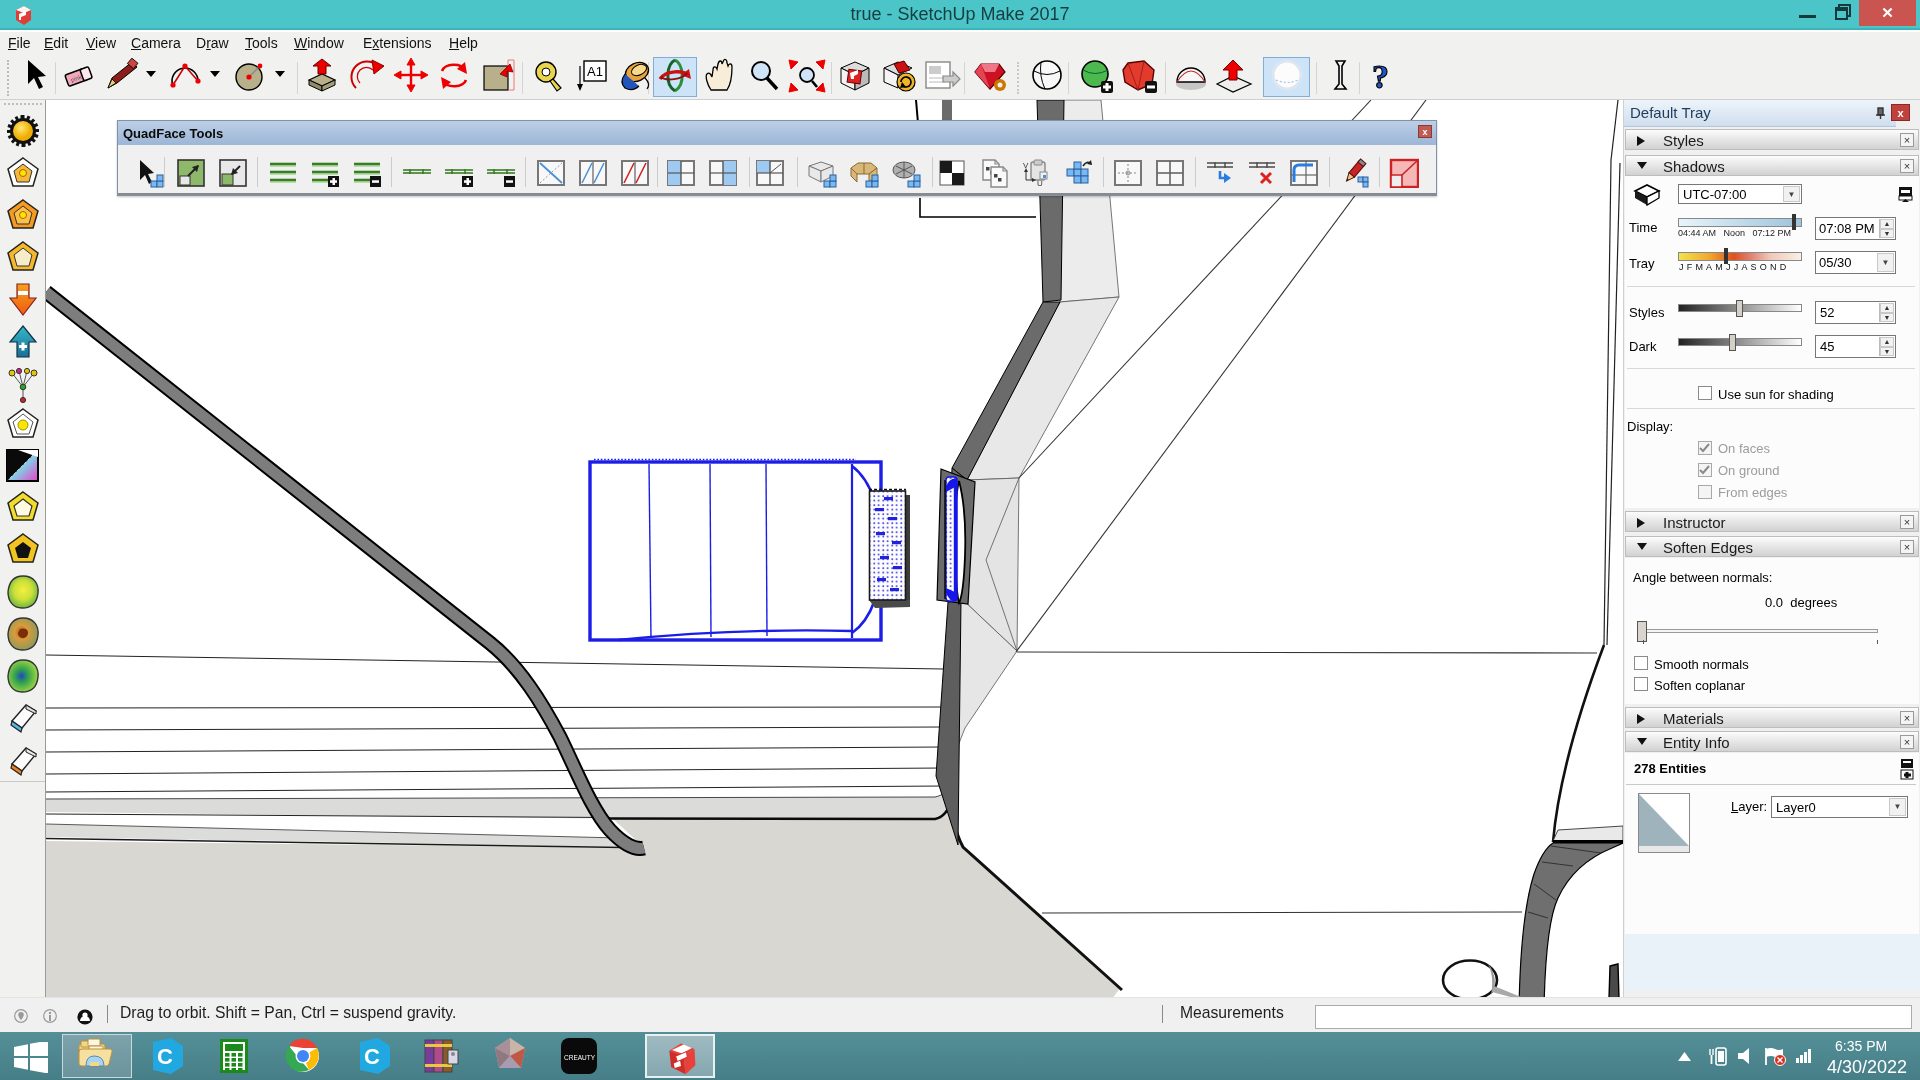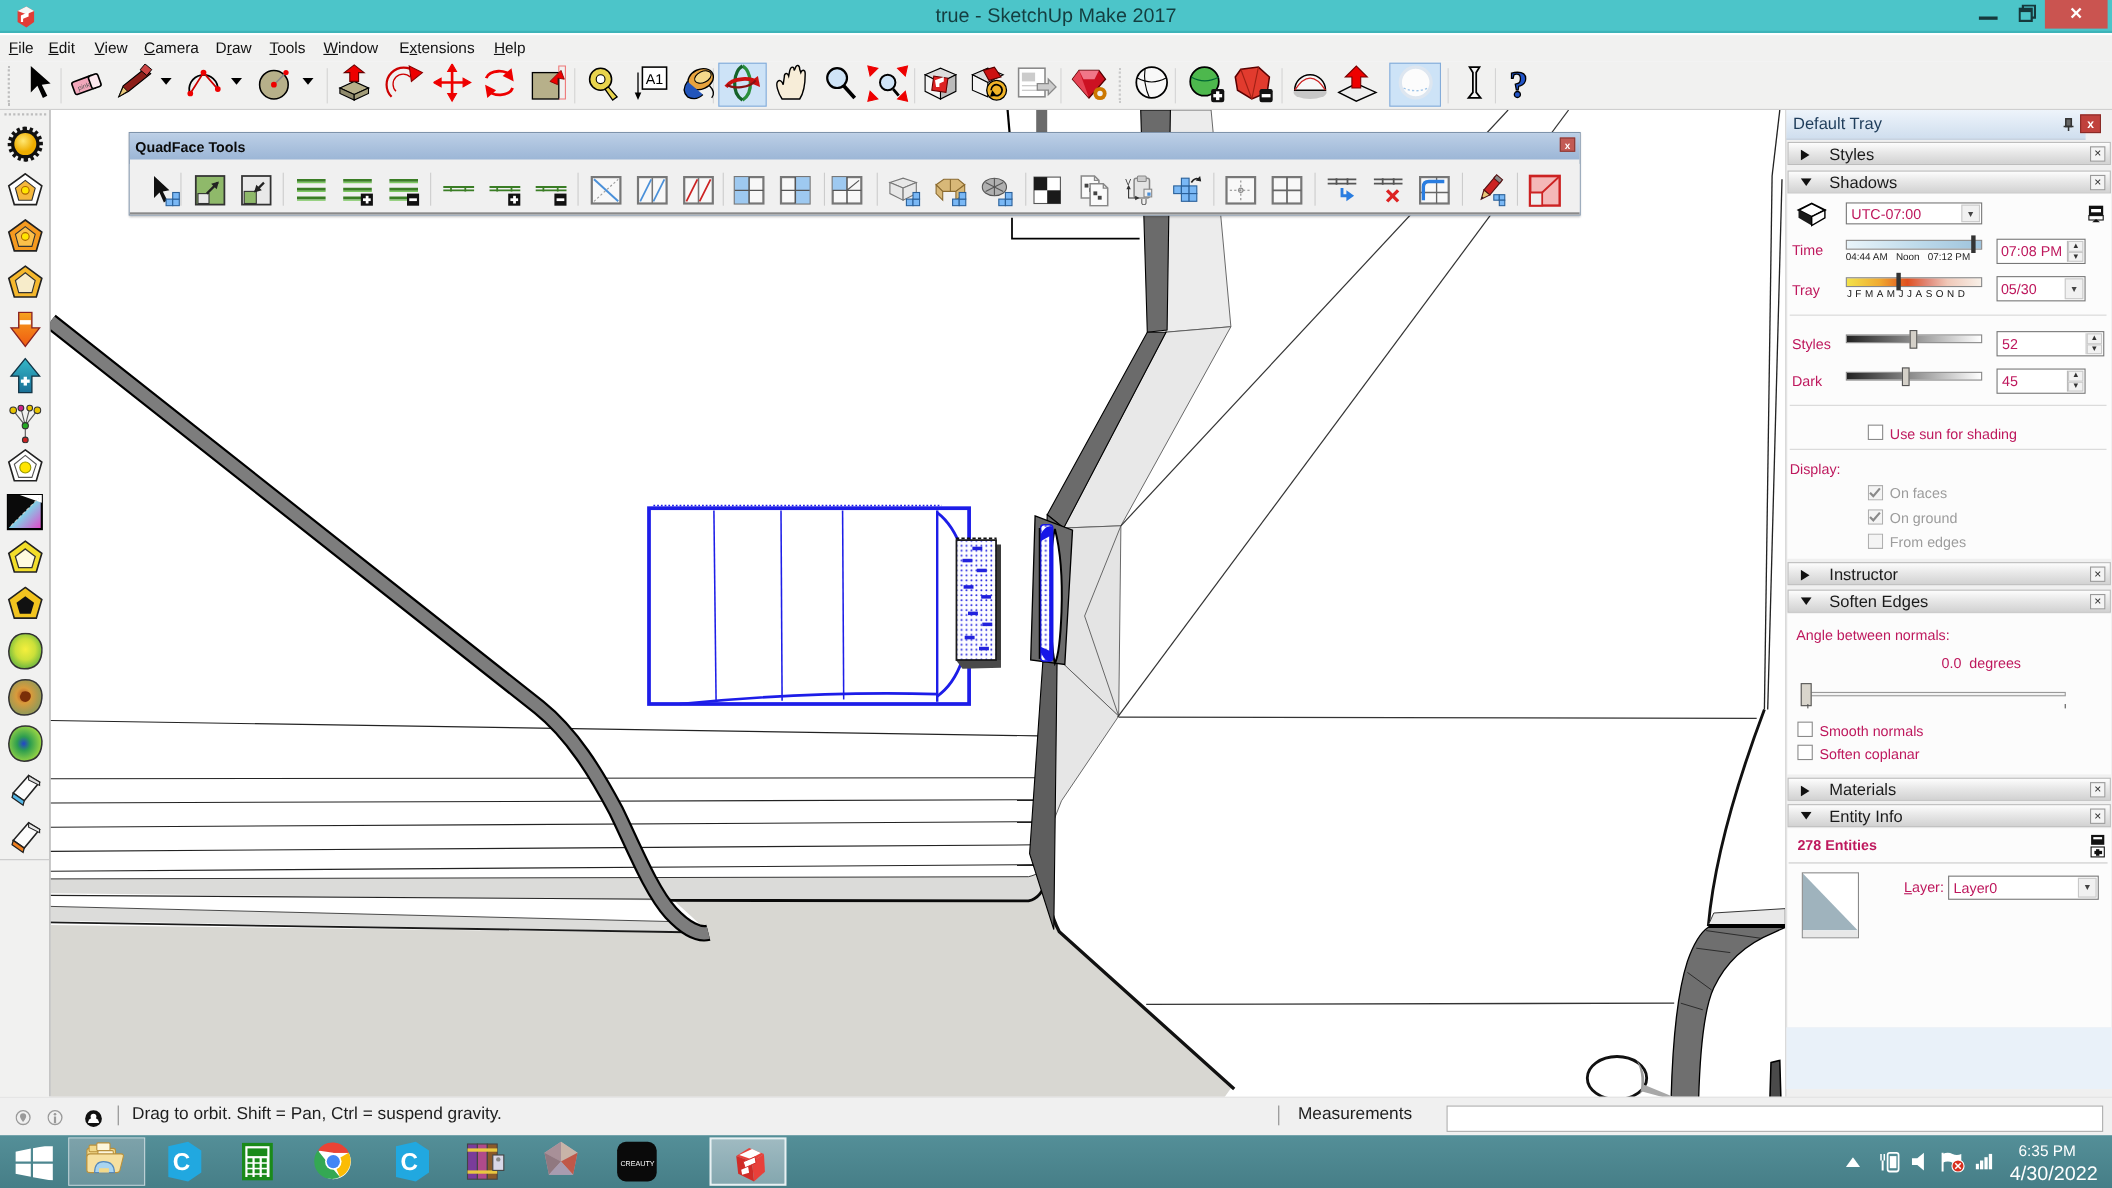--- a/index.html
+++ b/index.html
@@ -12,21 +12,21 @@
 .tsep{position:absolute;top:6px;width:1px;height:32px;background:#d4d4d4}
 .thl{position:absolute;top:1px;height:40px;background:#cde3f7;border:1px solid #84acd9}
 #leftbar{position:absolute;left:0;top:100px;width:46px;height:897px;background:#f1f1f0;border-right:1px solid #9a9a9a}
 #statusbar{position:absolute;left:0;top:997px;width:1920px;height:35px;background:#f0f0f0;border-top:1px solid #e3e3e3}
 #taskbar{position:absolute;left:0;top:1032px;width:1920px;height:48px;background:linear-gradient(#548f98,#467e87)}
 #tray{position:absolute;left:1623px;top:100px;width:297px;height:899px;background:#f0f0f0;border-left:1px solid #cfcfcf}
 .hdr{position:absolute;left:1px;width:294px;height:21px;background:linear-gradient(#fdfdfd,#e8e8e8 45%,#d2d2d2);border:1px solid #bdbdbd;font-size:15px;color:#1a1a1a}
 .hx{position:absolute;right:4px;top:3px;width:14px;height:14px;background:#f4f4f4;border:1px solid #9a9a9a;font-size:11px;line-height:12px;text-align:center;color:#333}
 .harr{position:absolute;left:11px;top:6px}
 .htxt{position:absolute;left:37px;top:2px}
-.lbl{position:absolute;font-size:13px;color:#be185d}
+.lbl{position:absolute;font-size:13px;color:#000000}
 .glbl{position:absolute;font-size:13px;color:#9c9c9c}
 .box{position:absolute;background:#fff;border:1px solid #777}
 .cb{position:absolute;width:14px;height:14px;background:#fff;border:1px solid #8a8a8a}
 .spin{position:absolute;right:1px;top:1px;width:15px;bottom:1px;border-left:1px solid #bbb}
 .spin div{position:relative;height:50%;background:#f2f2f2;border:1px solid #c9c9c9;font-size:7px;line-height:8px;text-align:center;color:#333}
 .dd{position:absolute;right:1px;top:1px;width:17px;bottom:1px;background:#f1f1f1;border:1px solid #c9c9c9;text-align:center;color:#444}
 .qsep{position:absolute;top:8px;width:1px;height:30px;background:#cccccc}
 .qi{position:absolute;top:9px;width:30px;height:30px}
 </style></head><body>
 
@@ -815,21 +815,21 @@
 <div class="abs" style="left:100px;top:148px;width:4px;height:16px;background:#333"></div>
 <div class="abs" style="left:55px;top:162px;width:126px;font-size:9px;letter-spacing:3.2px;color:#111">JFMAMJJASOND</div>
 <div class="box" style="left:191px;top:151px;width:81px;height:23px">
       <div class="lbl" style="left:3px;top:3px">05/30</div>
       <div class="dd" style="font-size:8px;line-height:17px">▼</div>
     </div>
 <div class="abs" style="left:3px;top:186px;width:288px;height:1px;background:#d8d8d8"></div>
 <div class="lbl" style="left:5px;top:205px">Styles</div>
 <div class="abs" style="left:54px;top:204px;width:124px;height:8px;border:1px solid #888;background:linear-gradient(90deg,#222,#fff)"></div>
 <div class="abs" style="left:112px;top:200px;width:7px;height:17px;background:#d4d0c8;border:1px solid #555"></div>
-<div class="box" style="left:191px;top:201px;width:98px;height:23px">
+<div class="box" style="left:191px;top:201px;width:81px;height:23px">
       <div class="lbl" style="left:4px;top:3px">52</div>
       <div class="spin">
         <div>▲</div>
         <div>▼</div>
       </div>
     </div>
 <div class="lbl" style="left:5px;top:239px">Dark</div>
 <div class="abs" style="left:54px;top:238px;width:124px;height:8px;border:1px solid #888;background:linear-gradient(90deg,#222,#fff)"></div>
 <div class="abs" style="left:105px;top:234px;width:7px;height:17px;background:#d4d0c8;border:1px solid #555"></div>
 <div class="box" style="left:191px;top:235px;width:81px;height:23px">

